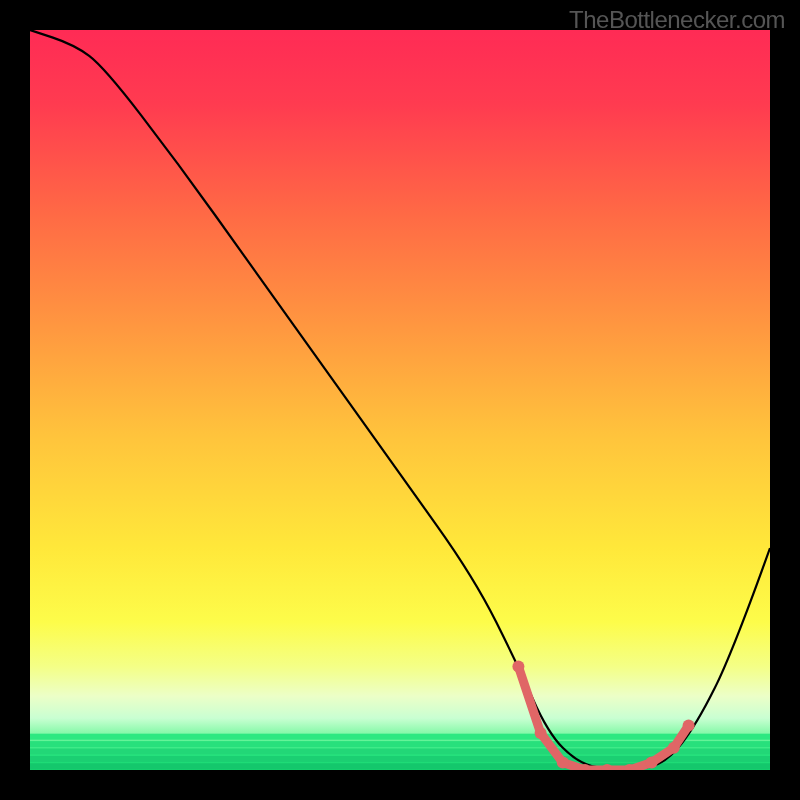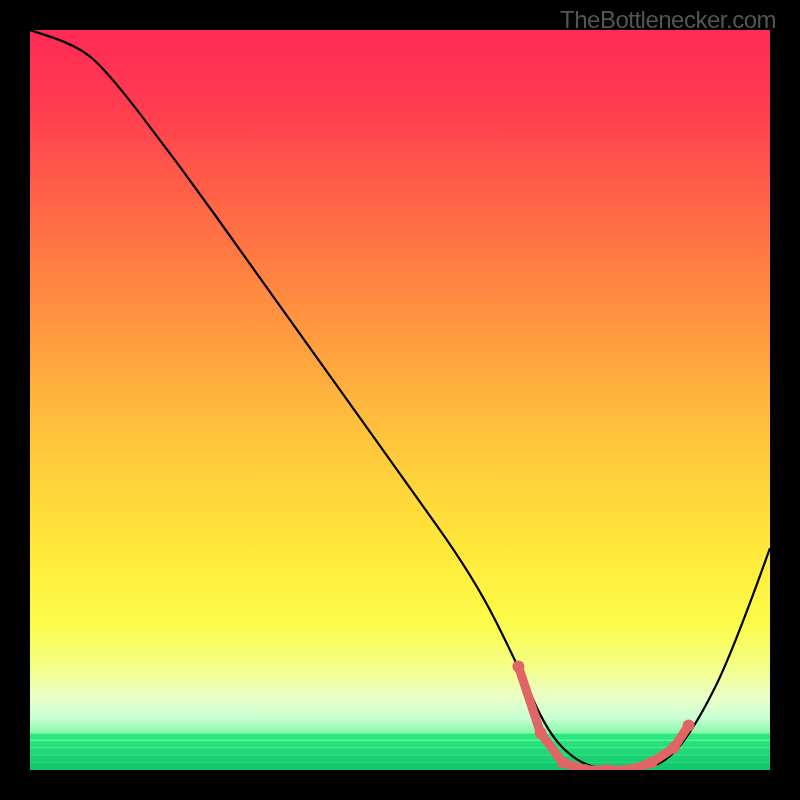--- a/index.html
+++ b/index.html
@@ -15,21 +15,21 @@
     position: absolute;
     left: 30px;
     top: 30px;
     width: 740px;
     height: 740px;
     background: #000;
   }
   .watermark {
     position: absolute;
     top: 6px;
-    right: 24px;
+    right: 15px;
     color: #555;
     font-size: 24px;
     font-weight: 500;
     letter-spacing: -0.5px;
   }
   svg {
     display: block;
   }
 </style>
 </head>

